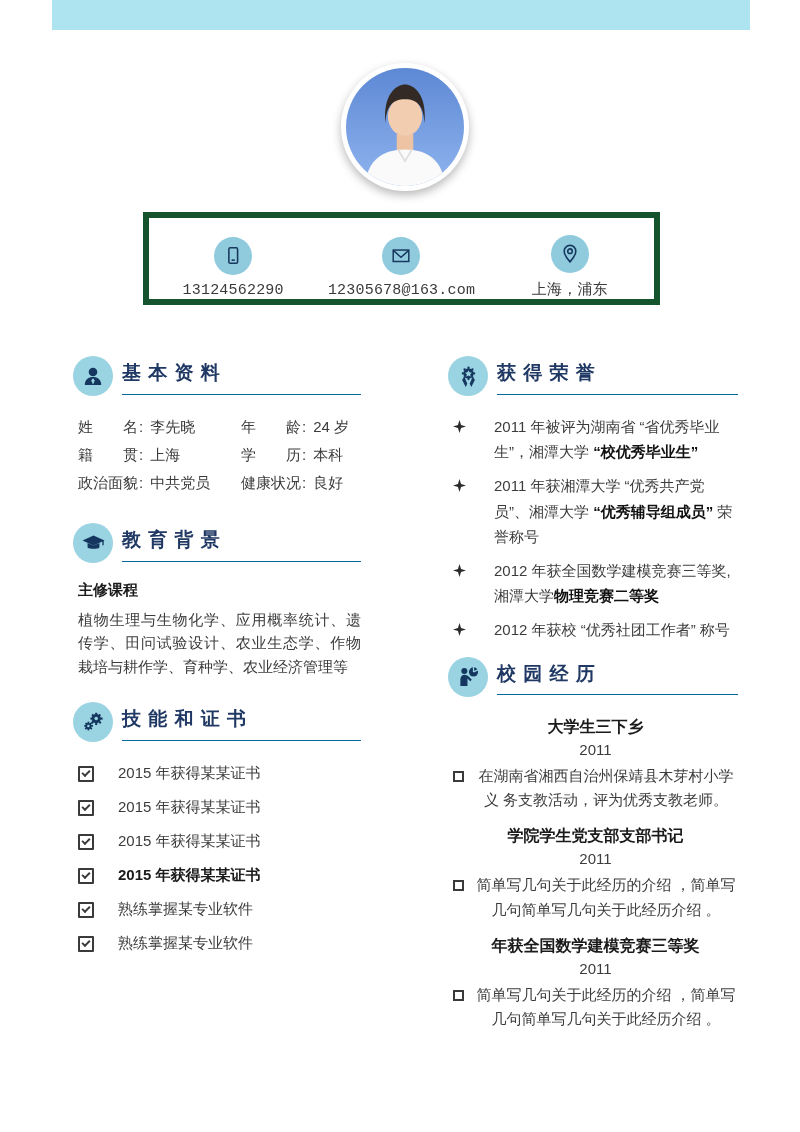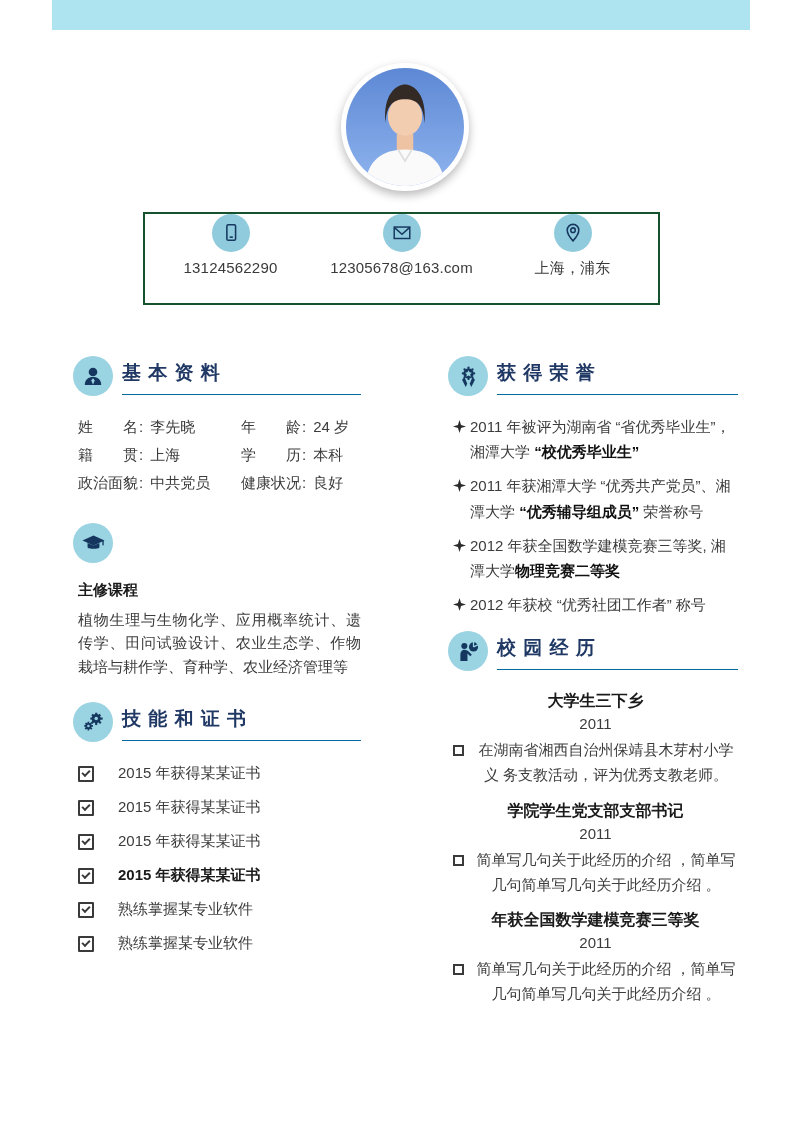--- a/index.html
+++ b/index.html
@@ -5,22 +5,22 @@
   html,body{margin:0;padding:0;background:#e9e9e9;}
   .page{position:relative;width:800px;height:1132px;background:#ffffff;margin:0 auto;
         font-family:"Liberation Sans","DejaVu Sans",sans-serif;color:#3c3c3c;overflow:hidden;}
   
   .topbar{position:absolute;left:52px;top:0;width:698px;height:30px;background:#ade4f0;}
   
   .photo{position:absolute;left:341px;top:63px;width:128px;height:128px;border-radius:50%;
          background:#fff;box-shadow:0 4px 10px rgba(0,0,0,.28);display:flex;align-items:center;justify-content:center;}
   .photo svg{width:118px;height:118px;border-radius:50%;}
   
-  .contact{position:absolute;left:143px;top:212px;width:517px;height:93px;border:2px solid #14532d;
-           box-sizing:border-box;display:flex;align-items:flex-start;}
+  .contact{position:absolute;left:143px;top:212px;width:517px;height:93px;border:6px solid #14532d;
+           box-sizing:border-box;display:flex;align-items:flex-end;font-family:Liberation Mono, monospace;}
   .citem{flex:1;display:flex;flex-direction:column;align-items:center;gap:7px;}
   .cicon{width:38px;height:38px;border-radius:50%;background:#8fcbdd;display:flex;align-items:center;justify-content:center;}
   .clabel{font-size:15px;color:#3a3a3a;letter-spacing:.2px;}
   
   .col{position:absolute;top:356px;}
   .col.left{left:73px;width:288px;}
   .col.right{left:448px;width:290px;}
   
   .sec-head{display:flex;align-items:flex-start;}
   .sec-icon{width:40px;height:40px;border-radius:50%;background:#9ad3e2;flex:none;
@@ -43,21 +43,21 @@
   
   .skills{margin:22px 0 0 5px;}
   .skill{display:flex;align-items:flex-start;gap:24px;font-size:15px;margin-bottom:15px;}
   .skill.bold span.stext{font-weight:bold;color:#1a1a1a;}
   .cb{display:inline-block;width:12px;height:12px;border:2px solid #3a3a3a;border-radius:1px;
       position:relative;flex:none;margin-top:2px;}
   .cb::after{content:"";position:absolute;left:2px;top:2px;width:6px;height:3px;
       border-left:2px solid #3a3a3a;border-bottom:2px solid #3a3a3a;transform:rotate(-45deg);}
   
   .honors{margin:18px 0 0 5px;}
-  .honor{display:flex;gap:4px;margin-bottom:9px;}
+  .honor{display:flex;gap:28px;margin-bottom:9px;}
   .hstar{flex:none;margin-top:5px;}
   .honor p{margin:0;font-size:15px;line-height:1.68;}
   .honor b{color:#111;}
   
   .campus{margin:20px 0 0 5px;}
   .centry{margin-bottom:13px;text-align:center;}
   .ctitle{font-size:16px;font-weight:bold;color:#1a1a1a;margin-bottom:3px;}
   .cdate{font-size:15px;margin-bottom:6px;}
   .crow{display:flex;gap:10px;}
   .sq{flex:none;width:7px;height:7px;border:2px solid #3a3a3a;margin-top:7px;}
@@ -144,20 +144,23 @@
     <div style="height:30px"></div>
 
     <div class="sec-head">
       <span class="sec-icon">
         <svg width="25" height="25" viewBox="0 0 24 24" fill="#15375f">
           <polygon points="12,4.2 22.6,9 12,13.8 1.4,9"></polygon>
           <path d="M6.3 11.4 v4.2 c0 2 11.4 2 11.4 0 v-4.2 l-5.7 2.6 Z"></path>
           <rect x="20.5" y="9.3" width="1.3" height="4.6" rx="0.6"></rect>
         </svg>
       </span>
+      <div class="sec-titlewrap">
+        <h2 class="sec-title">教育背景</h2>
+      </div>
     </div>
 
     <div class="edu-clabel">主修课程</div>
     <p class="edu-courses">植物生理与生物化学、应用概率统计、遗传学、田问试验设计、农业生态学、作物栽培与耕作学、育种学、农业经济管理等</p>
 
     <div style="height:24px"></div>
 
     <div class="sec-head">
       <span class="sec-icon">
         <svg width="25" height="25" viewBox="0 0 24 24" fill="#15375f">

